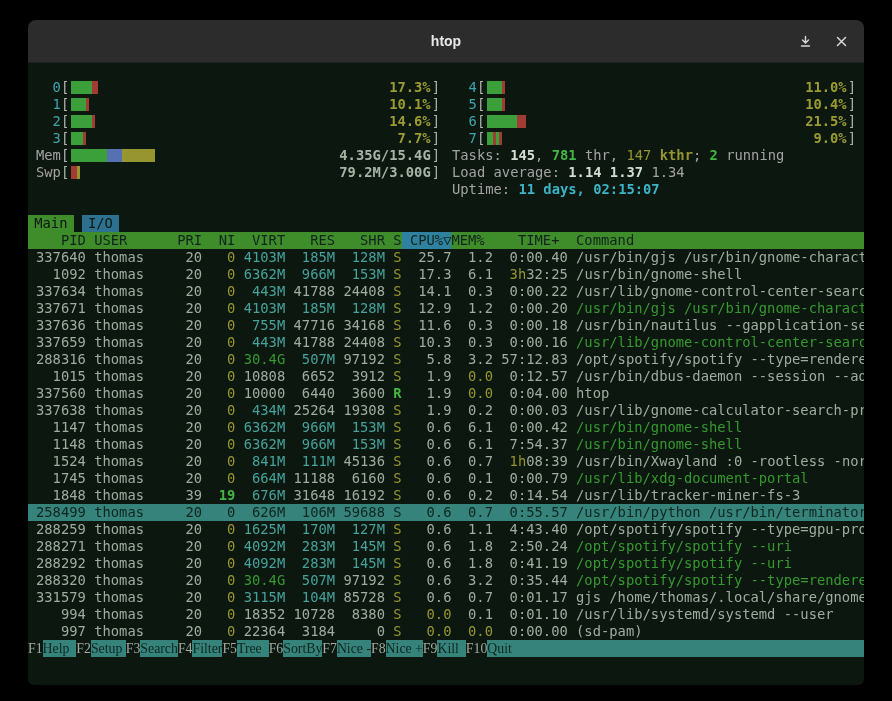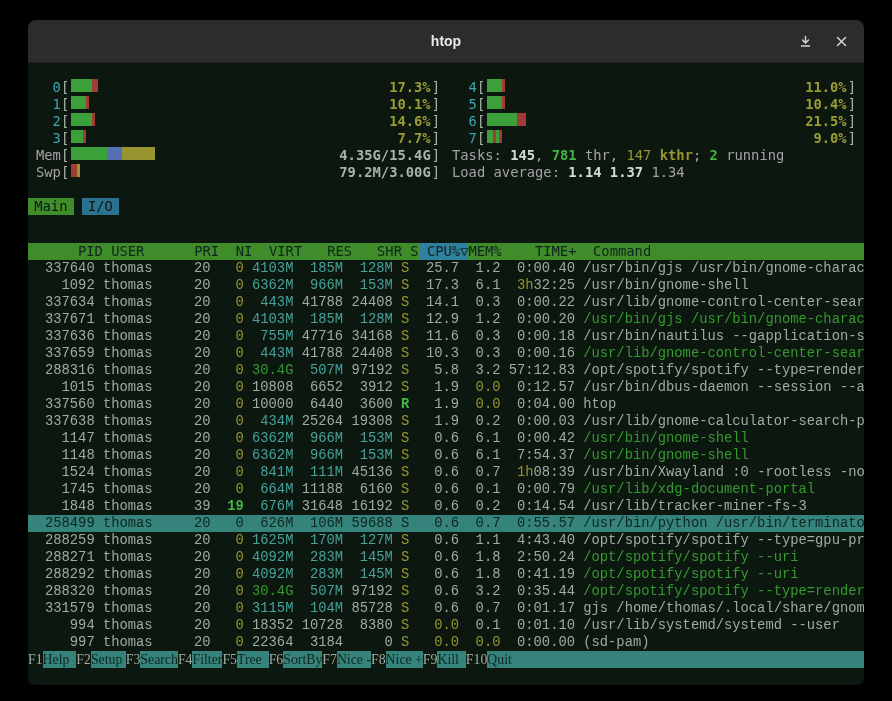--- a/index.html
+++ b/index.html
@@ -14,39 +14,39 @@
   .tb-btns{position:absolute;right:14px;top:0;height:42px;display:flex;align-items:center;gap:18px;}
   .tb-btn{width:18px;height:18px;display:flex;align-items:center;justify-content:center;cursor:default;}
   .term{flex:1;background:var(--bg,#0c1710);font-family:"DejaVu Sans Mono","Liberation Mono",monospace;
         font-size:13.8px;line-height:17px;color:#9fac9f;position:relative;}
   .meters{display:flex;gap:12px;padding:16px 8px 0 8px;}
   .mcol{width:calc(50% - 6px);}
   .mline{height:17px;display:flex;align-items:center;white-space:pre;}
   .mlabel{display:inline-block;width:3ch;text-align:right;}
   .c-cpuid{color:#3da6ad;}
   .bracket{color:#aab6a9;}
-  .mbar{flex:1;position:relative;display:flex;gap:0;padding-left:2px;overflow:hidden;height:17px;}
+  .mbar{flex:1;position:relative;display:flex;align-items:center;gap:0;padding-left:2px;overflow:hidden;height:17px;}
   .bar{width:3px;height:13px;flex:0 0 auto;}
   .bar.g{background:#3ba03a;} .bar.r{background:#a03c34;} .bar.b{background:#5571b2;} .bar.y{background:#97952f;}
   .mpct{position:absolute;right:1px;top:0;line-height:17px;color:#9b9b33;font-weight:bold;background:transparent;}
   .mval{position:absolute;right:1px;top:0;line-height:17px;color:#a8b3a6;font-weight:bold;}
   .tline{height:17px;white-space:pre;}
   .c-def{color:#9fac9f;} .c-teal{color:#a3a3a3;} .c-cyan{color:#46a29b;}
   .c-green{color:#36992f;} .c-greenb{color:#45b545;font-weight:bold;}
   .c-olive{color:#97952f;} .c-oliveb{color:#97952f;font-weight:bold;}
   .c-whiteb{color:#d5dcd2;font-weight:bold;}
   .c-cyanb{color:#3db4c6;font-weight:bold;}
   .tabs{margin-top:17px;height:17px;padding-left:0;display:flex;white-space:pre;}
   .tab{padding:0 .75ch;height:17px;line-height:17px;color:#0c1710;margin-right:8px;}
   .tab.main{background:var(--hdr-green,#3f8c2a);}
   .tab.io{background:var(--tab-blue,#2d7191);}
-  .thead{height:17px;background:var(--hdr-green,#3f8c2a);color:#11241c;display:flex;white-space:pre;padding-left:25px;margin-top:28px;}
+  .thead{height:17px;background:var(--hdr-green,#3f8c2a);color:#11241c;display:flex;white-space:pre;padding-left:8px;}
   .thead .sortcell{background:var(--sort-blue,#2f81a0);}
   .rows{white-space:pre;}
-  .prow{height:17px;display:flex;white-space:pre;padding-left:17px;font-family:Liberation Mono, monospace;}
+  .prow{height:17px;display:flex;white-space:pre;padding-left:8px;}
   .prow span{display:inline-block;}
   .prow .cmd{flex:1;overflow:hidden;}
   .prow.selected{background:var(--sel,#36837b);}
   .prow.selected span{color:#0e2620 !important;font-weight:normal !important;}
   .fbar{height:17px;display:flex;white-space:pre;}
   .fitem{display:flex;font-family:Liberation Serif, serif;}
   .fkey{color:#9fac9f;}
   .flabel{background:var(--sel,#36837b);color:#0e2620;}
   .fbar .fitem:last-child{flex:1;}
   .fbar .fitem:last-child .flabel{flex:1;}
@@ -83,20 +83,21 @@
             <div class="mline"><span class="mlabel c-teal">Mem</span><span class="bracket">[</span><div class="mbar"><div class="bar g"></div><div class="bar g"></div><div class="bar g"></div><div class="bar g"></div><div class="bar g"></div><div class="bar g"></div><div class="bar g"></div><div class="bar g"></div><div class="bar g"></div><div class="bar g"></div><div class="bar g"></div><div class="bar g"></div><div class="bar b"></div><div class="bar b"></div><div class="bar b"></div><div class="bar b"></div><div class="bar b"></div><div class="bar y"></div><div class="bar y"></div><div class="bar y"></div><div class="bar y"></div><div class="bar y"></div><div class="bar y"></div><div class="bar y"></div><div class="bar y"></div><div class="bar y"></div><div class="bar y"></div><div class="bar y"></div><span class="mval">4.35G/15.4G</span></div><span class="bracket">]</span></div>
             <div class="mline"><span class="mlabel c-teal">Swp</span><span class="bracket">[</span><div class="mbar"><div class="bar r"></div><div class="bar r"></div><div class="bar y"></div><span class="mval">79.2M/3.00G</span></div><span class="bracket">]</span></div>
           </div>
         <div class="mcol" id="mcol-right">
             <div class="mline"><span class="mlabel c-cpuid">4</span><span class="bracket">[</span><div class="mbar"><div class="bar g"></div><div class="bar g"></div><div class="bar g"></div><div class="bar g"></div><div class="bar g"></div><div class="bar r"></div><span class="mpct">11.0%</span></div><span class="bracket">]</span></div>
             <div class="mline"><span class="mlabel c-cpuid">5</span><span class="bracket">[</span><div class="mbar"><div class="bar g"></div><div class="bar g"></div><div class="bar g"></div><div class="bar g"></div><div class="bar g"></div><div class="bar r"></div><span class="mpct">10.4%</span></div><span class="bracket">]</span></div>
             <div class="mline"><span class="mlabel c-cpuid">6</span><span class="bracket">[</span><div class="mbar"><div class="bar g"></div><div class="bar g"></div><div class="bar g"></div><div class="bar g"></div><div class="bar g"></div><div class="bar g"></div><div class="bar g"></div><div class="bar g"></div><div class="bar g"></div><div class="bar g"></div><div class="bar r"></div><div class="bar r"></div><div class="bar r"></div><span class="mpct">21.5%</span></div><span class="bracket">]</span></div>
             <div class="mline"><span class="mlabel c-cpuid">7</span><span class="bracket">[</span><div class="mbar"><div class="bar g"></div><div class="bar g"></div><div class="bar r"></div><div class="bar g"></div><div class="bar r"></div><span class="mpct">9.0%</span></div><span class="bracket">]</span></div>
             <div class="tline"><span class="c-teal">Tasks: </span><span class="c-whiteb">145</span><span class="c-teal">, </span><span class="c-greenb">781</span><span class="c-teal"> thr</span><span class="c-teal">, </span><span class="c-olive">147</span><span class="c-oliveb"> kthr</span><span class="c-teal">; </span><span class="c-greenb">2</span><span class="c-teal"> running</span></div>
             <div class="tline"><span class="c-teal">Load average: </span><span class="c-whiteb">1.14 </span><span class="c-whiteb">1.37 </span><span class="c-teal">1.34</span></div>
+            <div class="tline"><span class="c-teal">Uptime: </span><span class="c-cyanb">11 days, 02:15:07</span></div>
           </div>
       </div>
 
       <div class="tabs" id="tabs"><span class="tab main">Main</span><span class="tab io">I/O</span></div>
 
       <div class="thead" id="thead"><span>   PID</span><span> </span><span>USER     </span><span> PRI</span><span>  NI</span><span> </span><span> VIRT</span><span> </span><span>  RES</span><span> </span><span>  SHR</span><span> </span><span>S</span><span class="sortcell"> CPU%▽</span><span>MEM% </span><span>   TIME+ </span><span> </span><span style="flex: 1 1 0%;">Command</span></div>
 
       <div class="rows" id="rows"><div class="prow"><span class="c-def">337640</span><span> </span><span class="c-def">thomas   </span><span class="c-def">  20</span><span class="c-olive">   0</span><span> </span><span class="c-cyan">4103M</span><span> </span><span class="c-cyan"> 185M</span><span> </span><span class="c-cyan"> 128M</span><span> </span><span class="c-olive">S</span><span class="c-def">  25.7</span><span class="c-def">  1.2</span><span class="c-def">  0:00.40</span><span> </span><span class="c-def cmd">/usr/bin/gjs /usr/bin/gnome-character</span></div><div class="prow"><span class="c-def">  1092</span><span> </span><span class="c-def">thomas   </span><span class="c-def">  20</span><span class="c-olive">   0</span><span> </span><span class="c-cyan">6362M</span><span> </span><span class="c-cyan"> 966M</span><span> </span><span class="c-cyan"> 153M</span><span> </span><span class="c-olive">S</span><span class="c-def">  17.3</span><span class="c-def">  6.1</span><span class="c-def"><span class="c-olive">  3h</span><span class="c-def">32:25</span></span><span> </span><span class="c-def cmd">/usr/bin/gnome-shell</span></div><div class="prow"><span class="c-def">337634</span><span> </span><span class="c-def">thomas   </span><span class="c-def">  20</span><span class="c-olive">   0</span><span> </span><span class="c-cyan"> 443M</span><span> </span><span class="c-def">41788</span><span> </span><span class="c-def">24408</span><span> </span><span class="c-olive">S</span><span class="c-def">  14.1</span><span class="c-def">  0.3</span><span class="c-def">  0:00.22</span><span> </span><span class="c-def cmd">/usr/lib/gnome-control-center-search-</span></div><div class="prow"><span class="c-def">337671</span><span> </span><span class="c-def">thomas   </span><span class="c-def">  20</span><span class="c-olive">   0</span><span> </span><span class="c-cyan">4103M</span><span> </span><span class="c-cyan"> 185M</span><span> </span><span class="c-cyan"> 128M</span><span> </span><span class="c-olive">S</span><span class="c-def">  12.9</span><span class="c-def">  1.2</span><span class="c-def">  0:00.20</span><span> </span><span class="c-green cmd">/usr/bin/gjs /usr/bin/gnome-character</span></div><div class="prow"><span class="c-def">337636</span><span> </span><span class="c-def">thomas   </span><span class="c-def">  20</span><span class="c-olive">   0</span><span> </span><span class="c-cyan"> 755M</span><span> </span><span class="c-def">47716</span><span> </span><span class="c-def">34168</span><span> </span><span class="c-olive">S</span><span class="c-def">  11.6</span><span class="c-def">  0.3</span><span class="c-def">  0:00.18</span><span> </span><span class="c-def cmd">/usr/bin/nautilus --gapplication-serv</span></div><div class="prow"><span class="c-def">337659</span><span> </span><span class="c-def">thomas   </span><span class="c-def">  20</span><span class="c-olive">   0</span><span> </span><span class="c-cyan"> 443M</span><span> </span><span class="c-def">41788</span><span> </span><span class="c-def">24408</span><span> </span><span class="c-olive">S</span><span class="c-def">  10.3</span><span class="c-def">  0.3</span><span class="c-def">  0:00.16</span><span> </span><span class="c-green cmd">/usr/lib/gnome-control-center-search-</span></div><div class="prow"><span class="c-def">288316</span><span> </span><span class="c-def">thomas   </span><span class="c-def">  20</span><span class="c-olive">   0</span><span> </span><span class="c-green">30.4G</span><span> </span><span class="c-cyan"> 507M</span><span> </span><span class="c-def">97192</span><span> </span><span class="c-olive">S</span><span class="c-def">   5.8</span><span class="c-def">  3.2</span><span class="c-def"> 57:12.83</span><span> </span><span class="c-def cmd">/opt/spotify/spotify --type=renderer</span></div><div class="prow"><span class="c-def">  1015</span><span> </span><span class="c-def">thomas   </span><span class="c-def">  20</span><span class="c-olive">   0</span><span> </span><span class="c-def">10808</span><span> </span><span class="c-def"> 6652</span><span> </span><span class="c-def"> 3912</span><span> </span><span class="c-olive">S</span><span class="c-def">   1.9</span><span class="c-olive">  0.0</span><span class="c-def">  0:12.57</span><span> </span><span class="c-def cmd">/usr/bin/dbus-daemon --session --addr</span></div><div class="prow"><span class="c-def">337560</span><span> </span><span class="c-def">thomas   </span><span class="c-def">  20</span><span class="c-olive">   0</span><span> </span><span class="c-def">10000</span><span> </span><span class="c-def"> 6440</span><span> </span><span class="c-def"> 3600</span><span> </span><span class="c-greenb">R</span><span class="c-def">   1.9</span><span class="c-olive">  0.0</span><span class="c-def">  0:04.00</span><span> </span><span class="c-def cmd">htop</span></div><div class="prow"><span class="c-def">337638</span><span> </span><span class="c-def">thomas   </span><span class="c-def">  20</span><span class="c-olive">   0</span><span> </span><span class="c-cyan"> 434M</span><span> </span><span class="c-def">25264</span><span> </span><span class="c-def">19308</span><span> </span><span class="c-olive">S</span><span class="c-def">   1.9</span><span class="c-def">  0.2</span><span class="c-def">  0:00.03</span><span> </span><span class="c-def cmd">/usr/lib/gnome-calculator-search-prov</span></div><div class="prow"><span class="c-def">  1147</span><span> </span><span class="c-def">thomas   </span><span class="c-def">  20</span><span class="c-olive">   0</span><span> </span><span class="c-cyan">6362M</span><span> </span><span class="c-cyan"> 966M</span><span> </span><span class="c-cyan"> 153M</span><span> </span><span class="c-olive">S</span><span class="c-def">   0.6</span><span class="c-def">  6.1</span><span class="c-def">  0:00.42</span><span> </span><span class="c-green cmd">/usr/bin/gnome-shell</span></div><div class="prow"><span class="c-def">  1148</span><span> </span><span class="c-def">thomas   </span><span class="c-def">  20</span><span class="c-olive">   0</span><span> </span><span class="c-cyan">6362M</span><span> </span><span class="c-cyan"> 966M</span><span> </span><span class="c-cyan"> 153M</span><span> </span><span class="c-olive">S</span><span class="c-def">   0.6</span><span class="c-def">  6.1</span><span class="c-def">  7:54.37</span><span> </span><span class="c-green cmd">/usr/bin/gnome-shell</span></div><div class="prow"><span class="c-def">  1524</span><span> </span><span class="c-def">thomas   </span><span class="c-def">  20</span><span class="c-olive">   0</span><span> </span><span class="c-cyan"> 841M</span><span> </span><span class="c-cyan"> 111M</span><span> </span><span class="c-def">45136</span><span> </span><span class="c-olive">S</span><span class="c-def">   0.6</span><span class="c-def">  0.7</span><span class="c-def"><span class="c-olive">  1h</span><span class="c-def">08:39</span></span><span> </span><span class="c-def cmd">/usr/bin/Xwayland :0 -rootless -nores</span></div><div class="prow"><span class="c-def">  1745</span><span> </span><span class="c-def">thomas   </span><span class="c-def">  20</span><span class="c-olive">   0</span><span> </span><span class="c-cyan"> 664M</span><span> </span><span class="c-def">11188</span><span> </span><span class="c-def"> 6160</span><span> </span><span class="c-olive">S</span><span class="c-def">   0.6</span><span class="c-def">  0.1</span><span class="c-def">  0:00.79</span><span> </span><span class="c-green cmd">/usr/lib/xdg-document-portal</span></div><div class="prow"><span class="c-def">  1848</span><span> </span><span class="c-def">thomas   </span><span class="c-def">  39</span><span class="c-greenb">  19</span><span> </span><span class="c-cyan"> 676M</span><span> </span><span class="c-def">31648</span><span> </span><span class="c-def">16192</span><span> </span><span class="c-olive">S</span><span class="c-def">   0.6</span><span class="c-def">  0.2</span><span class="c-def">  0:14.54</span><span> </span><span class="c-def cmd">/usr/lib/tracker-miner-fs-3</span></div><div class="prow selected"><span class="c-def">258499</span><span> </span><span class="c-def">thomas   </span><span class="c-def">  20</span><span class="c-olive">   0</span><span> </span><span class="c-cyan"> 626M</span><span> </span><span class="c-cyan"> 106M</span><span> </span><span class="c-def">59688</span><span> </span><span class="c-olive">S</span><span class="c-def">   0.6</span><span class="c-def">  0.7</span><span class="c-def">  0:55.57</span><span> </span><span class="c-def cmd">/usr/bin/python /usr/bin/terminator</span></div><div class="prow"><span class="c-def">288259</span><span> </span><span class="c-def">thomas   </span><span class="c-def">  20</span><span class="c-olive">   0</span><span> </span><span class="c-cyan">1625M</span><span> </span><span class="c-cyan"> 170M</span><span> </span><span class="c-cyan"> 127M</span><span> </span><span class="c-olive">S</span><span class="c-def">   0.6</span><span class="c-def">  1.1</span><span class="c-def">  4:43.40</span><span> </span><span class="c-def cmd">/opt/spotify/spotify --type=gpu-proce</span></div><div class="prow"><span class="c-def">288271</span><span> </span><span class="c-def">thomas   </span><span class="c-def">  20</span><span class="c-olive">   0</span><span> </span><span class="c-cyan">4092M</span><span> </span><span class="c-cyan"> 283M</span><span> </span><span class="c-cyan"> 145M</span><span> </span><span class="c-olive">S</span><span class="c-def">   0.6</span><span class="c-def">  1.8</span><span class="c-def">  2:50.24</span><span> </span><span class="c-green cmd">/opt/spotify/spotify --uri</span></div><div class="prow"><span class="c-def">288292</span><span> </span><span class="c-def">thomas   </span><span class="c-def">  20</span><span class="c-olive">   0</span><span> </span><span class="c-cyan">4092M</span><span> </span><span class="c-cyan"> 283M</span><span> </span><span class="c-cyan"> 145M</span><span> </span><span class="c-olive">S</span><span class="c-def">   0.6</span><span class="c-def">  1.8</span><span class="c-def">  0:41.19</span><span> </span><span class="c-green cmd">/opt/spotify/spotify --uri</span></div><div class="prow"><span class="c-def">288320</span><span> </span><span class="c-def">thomas   </span><span class="c-def">  20</span><span class="c-olive">   0</span><span> </span><span class="c-green">30.4G</span><span> </span><span class="c-cyan"> 507M</span><span> </span><span class="c-def">97192</span><span> </span><span class="c-olive">S</span><span class="c-def">   0.6</span><span class="c-def">  3.2</span><span class="c-def">  0:35.44</span><span> </span><span class="c-green cmd">/opt/spotify/spotify --type=renderer</span></div><div class="prow"><span class="c-def">331579</span><span> </span><span class="c-def">thomas   </span><span class="c-def">  20</span><span class="c-olive">   0</span><span> </span><span class="c-cyan">3115M</span><span> </span><span class="c-cyan"> 104M</span><span> </span><span class="c-def">85728</span><span> </span><span class="c-olive">S</span><span class="c-def">   0.6</span><span class="c-def">  0.7</span><span class="c-def">  0:01.17</span><span> </span><span class="c-def cmd">gjs /home/thomas/.local/share/gnome-s</span></div><div class="prow"><span class="c-def">   994</span><span> </span><span class="c-def">thomas   </span><span class="c-def">  20</span><span class="c-olive">   0</span><span> </span><span class="c-def">18352</span><span> </span><span class="c-def">10728</span><span> </span><span class="c-def"> 8380</span><span> </span><span class="c-olive">S</span><span class="c-olive">   0.0</span><span class="c-def">  0.1</span><span class="c-def">  0:01.10</span><span> </span><span class="c-def cmd">/usr/lib/systemd/systemd --user</span></div><div class="prow"><span class="c-def">   997</span><span> </span><span class="c-def">thomas   </span><span class="c-def">  20</span><span class="c-olive">   0</span><span> </span><span class="c-def">22364</span><span> </span><span class="c-def"> 3184</span><span> </span><span class="c-def">    0</span><span> </span><span class="c-olive">S</span><span class="c-olive">   0.0</span><span class="c-olive">  0.0</span><span class="c-def">  0:00.00</span><span> </span><span class="c-def cmd">(sd-pam)</span></div></div>
 
       <div class="fbar" id="fbar"><div class="fitem"><span class="fkey">F1</span><span class="flabel">Help  </span></div><div class="fitem"><span class="fkey">F2</span><span class="flabel">Setup </span></div><div class="fitem"><span class="fkey">F3</span><span class="flabel">Search</span></div><div class="fitem"><span class="fkey">F4</span><span class="flabel">Filter</span></div><div class="fitem"><span class="fkey">F5</span><span class="flabel">Tree  </span></div><div class="fitem"><span class="fkey">F6</span><span class="flabel">SortBy</span></div><div class="fitem"><span class="fkey">F7</span><span class="flabel">Nice -</span></div><div class="fitem"><span class="fkey">F8</span><span class="flabel">Nice +</span></div><div class="fitem"><span class="fkey">F9</span><span class="flabel">Kill  </span></div><div class="fitem"><span class="fkey">F10</span><span class="flabel">Quit  </span></div></div>

